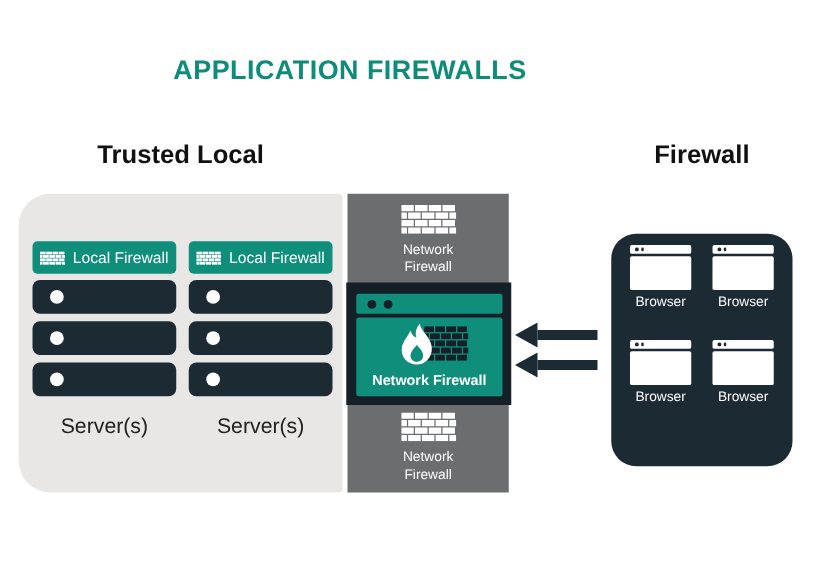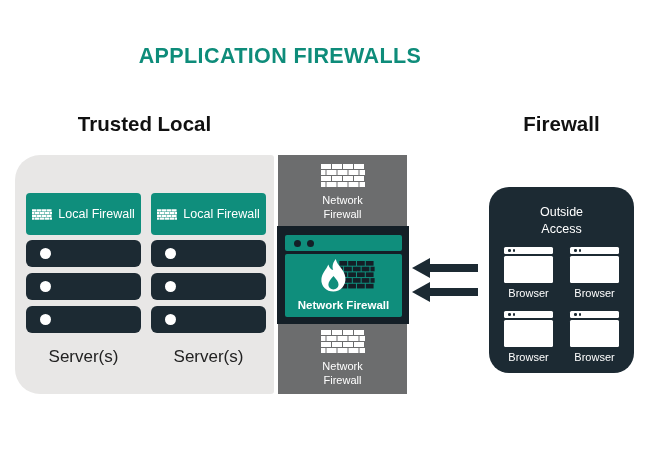--- a/index.html
+++ b/index.html
@@ -27,21 +27,21 @@
 
   
   .trusted-box{
     position:absolute;left:15px;top:155px;width:259px;height:239px;
     background:var(--light);border-radius:25px 3px 3px 25px;
   }
   .server-col{position:absolute;top:38px;width:115px;}
   .server-col.c1{left:11px;}
   .server-col.c2{left:136px;}
   .fw-badge{
-    height:42px;background:var(--teal);border-radius:4px;
+    height:26px;background:var(--teal);border-radius:4px;
     display:flex;align-items:center;justify-content:center;gap:6px;
     color:#fff;font-size:12.5px;margin-bottom:5px;white-space:nowrap;
   }
   .server-bar{
     height:27px;background:var(--dark);border-radius:6px;
     display:flex;align-items:center;margin-bottom:6px;
   }
   .server-bar .led{width:11px;height:11px;border-radius:50%;background:#fff;margin-left:14px;}
   .server-label{margin-top:14px;text-align:center;font-size:17px;color:#222;}
 
@@ -87,21 +87,21 @@
   .outside-box{
     position:absolute;left:489px;top:187px;width:145px;height:186px;
     background:var(--dark);border-radius:20px;
   }
   .outside-title{
     margin:17px auto 0;width:62px;text-align:center;color:#fff;
     font-size:12.5px;line-height:1.35;
   }
   .browser-grid{
     margin-top:9px;display:grid;grid-template-columns:49px 49px;
-    gap:12px 17px;justify-content:center;
+    gap:24px 17px;justify-content:center;
   }
   .browser{width:49px;}
   .b-titlebar{
     height:7px;background:#fff;border-radius:1.5px;
     display:flex;align-items:center;gap:2px;padding-left:4px;margin-bottom:2px;
   }
   .b-titlebar .bdot{width:2.5px;height:2.5px;border-radius:50%;background:var(--dark);}
   .b-body{height:27px;background:#fff;border-radius:1.5px;}
   .b-label{margin-top:4px;text-align:center;color:#fff;font-size:11px;}
 </style>
@@ -302,21 +302,20 @@
 <div class="arrow a1">
   <span class="head"></span>
   <span class="shaft"></span>
 </div>
 <div class="arrow a2">
   <span class="head"></span>
   <span class="shaft"></span>
 </div>
 
 <div class="outside-box">
-  <div class="outside-title">Outside Access</div>
   <div class="browser-grid">
 
     <div class="browser">
       <div class="b-titlebar">
         <i class="bdot"></i>
         <i class="bdot"></i>
       </div>
       <div class="b-body"></div>
       <div class="b-label">Browser</div>
     </div>

